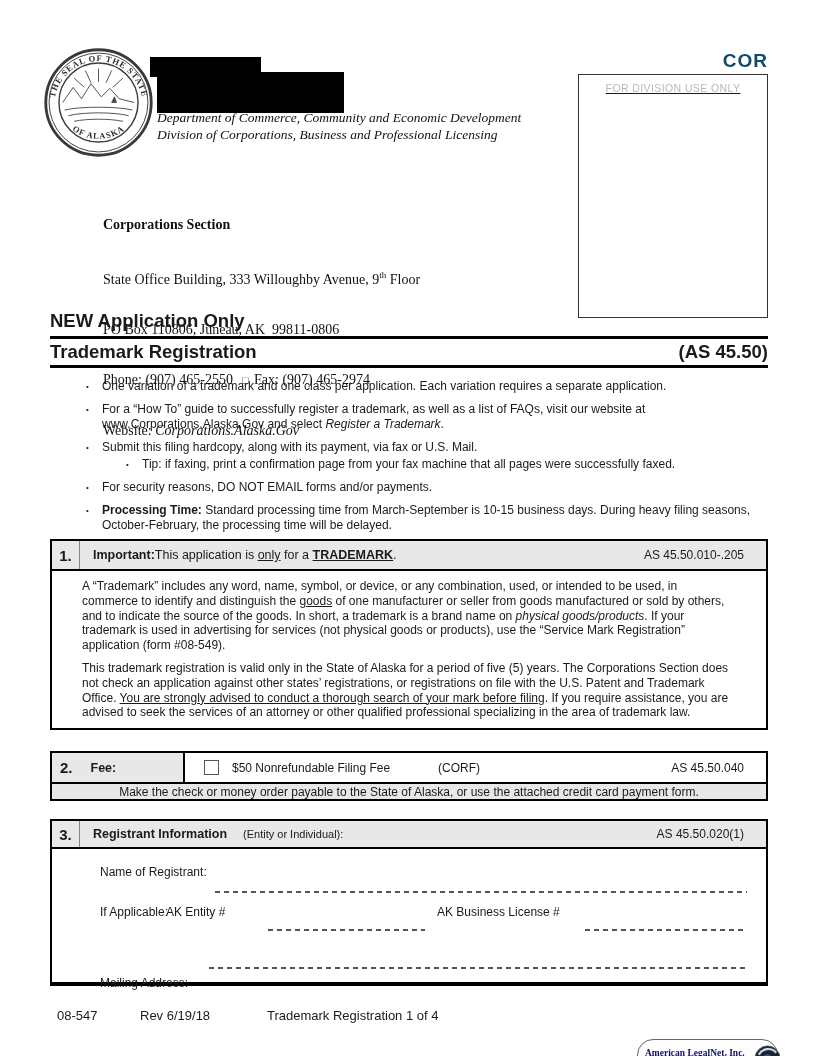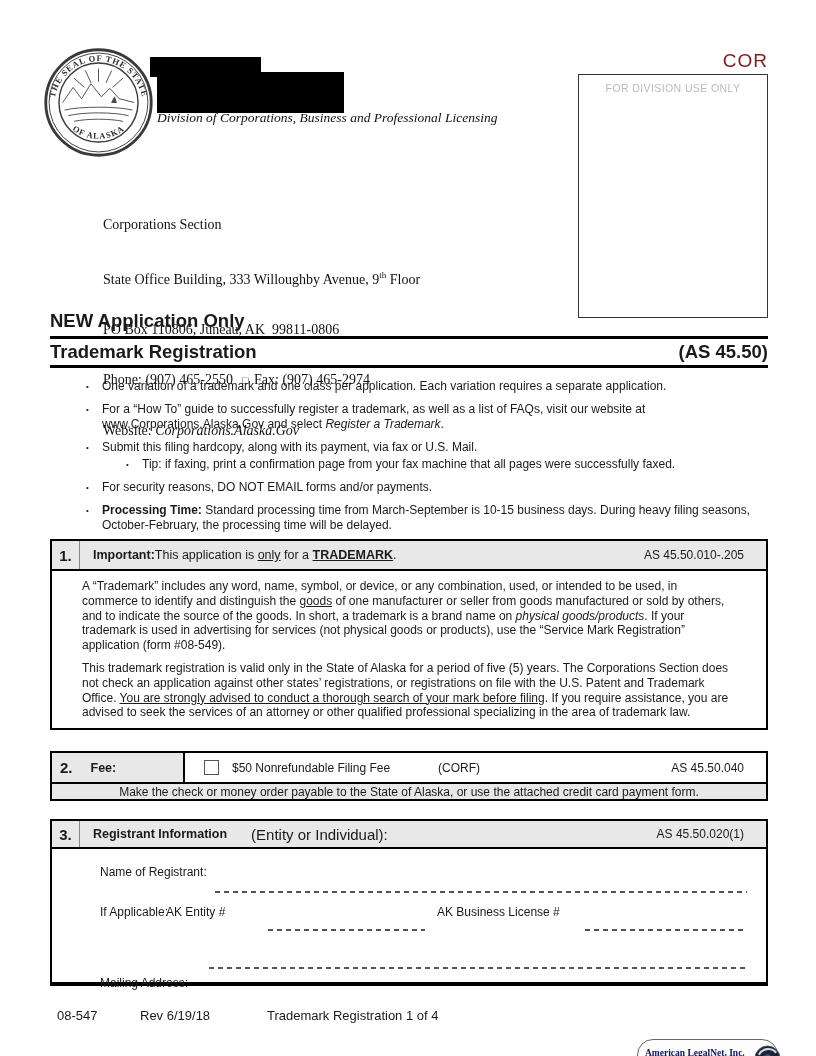--- a/index.html
+++ b/index.html
@@ -9,27 +9,27 @@
     background:#ffffff; overflow:hidden;
     font-family:"Liberation Sans", sans-serif; color:#1a1a1a;
   }
   
   .seal { position:absolute; left:42px; top:46px; width:113px; height:113px; }
   .redact-1 { position:absolute; left:150px; top:57px; width:111px; height:20px; background:#000; }
   .redact-2 { position:absolute; left:157px; top:72px; width:187px; height:41px; background:#000; z-index:2; }
   .dept-lines { position:absolute; left:157px; top:110px; width:420px;
     font-family:"Liberation Serif", serif; font-style:italic; font-size:13.5px; line-height:16.5px; color:#111; }
   .cor { position:absolute; left:578px; top:50px; width:190px; text-align:right;
-    font-size:19px; font-weight:normal; letter-spacing:1px; color:#7f1d1d; }
+    font-size:19px; font-weight:bold; letter-spacing:1px; color:#0c4a6e; }
   .division-box { position:absolute; left:578px; top:74px; width:190px; height:244px;
-    border:1.5px solid #333; background:#fff; }
+    border:1.5px solid #333; background:#fff;text-decoration:underline; }
   .division-box .dbl { margin-top:7px; text-align:center; font-size:10.5px; letter-spacing:.4px; color:#b9b9b9; }
   .addr { position:absolute; left:103px; top:183px; font-family:"Liberation Serif", serif;
     font-size:14px; line-height:16.8px; color:#111; white-space:pre; }
-  .addr .b { font-weight:normal; }
+  .addr .b { font-weight:bold; }
   .addr sup { font-size:9px; vertical-align:super; }
   .addr .it { font-style:italic; }
   .sq { display:inline-block; font-size:11px; color:#444; padding:0 2px; }
   
   .app-type { position:absolute; left:50px; top:310px; font-size:18.5px; font-weight:bold; }
   .rule-1 { position:absolute; left:50px; top:336px; width:718px; height:3px; background:#000; }
   .title-row { position:absolute; left:50px; top:341px; width:718px; display:flex; justify-content:space-between;
     font-size:18.5px; font-weight:bold; }
   .rule-2 { position:absolute; left:50px; top:365px; width:718px; height:2.5px; background:#000; }
   
@@ -62,21 +62,21 @@
     display:flex; align-items:center; }
   .fee-cell .num { font-size:15px; font-weight:bold; margin-left:8px; }
   .fee-cell .lbl { font-size:12.5px; font-weight:bold; margin-left:18px; }
   .checkbox { width:15px; height:15px; border:1.5px solid #555; background:#fff; margin-left:19px; }
   .fee-label { font-size:12px; margin-left:13px; }
   .fee-code { font-size:12px; margin-left:48px; }
   .sec2-row2 { height:15px; background:#e8e8e8; display:flex; align-items:center; justify-content:center;
     font-size:12px; }
   .sec3 { top:819px; border-bottom-width:4px; }
   .sec3 .sec-head { height:28px; }
-  .head-suffix { font-size:15px; margin-left:24px; }
+  .head-suffix { font-size:11px; margin-left:16px; }
   .sec3-body { position:relative; height:133px; font-size:12px; }
   .f-label { position:absolute; white-space:pre; }
   .dash-line { position:absolute; height:2px;
     background:repeating-linear-gradient(to right, #555 0 5px, transparent 5px 9px); }
   
   .footer-item { position:absolute; font-size:13px; }
   .badge { position:absolute; left:637px; top:1002px; width:141px; height:38px;
     border:1.5px solid #666; border-radius:16px; display:flex; align-items:center; padding:2px 4px 2px 7px; gap:4px;
     background:#fdfdfd;margin-top:37px; }
   .badge-text { display:flex; flex-direction:column; }
@@ -108,20 +108,21 @@
       <path d="M 22,60 L 33,44 L 42,56 L 52,40 L 63,54 L 72,45 L 82,56 L 98,60"></path>
       <path d="M 24,68 C 40,64 80,64 96,68 M 28,74 C 44,70 76,70 92,74 M 34,80 C 48,77 72,77 86,80"></path>
       <path d="M 74,60 l 3,-6 l 2,6 z" fill="#4a4a4a"></path>
     </g>
   </svg>
 
   <div class="redact-1"></div>
   <div class="redact-2"></div>
 
   <div class="dept-lines">
+    <div>Department of Commerce, Community and Economic Development</div>
     <div>Division of Corporations, Business and Professional Licensing</div>
   </div>
 
   <div class="cor">COR</div>
 
   <div class="division-box">
     <div class="dbl">FOR DIVISION USE ONLY</div>
   </div>
 
   <div class="addr">

